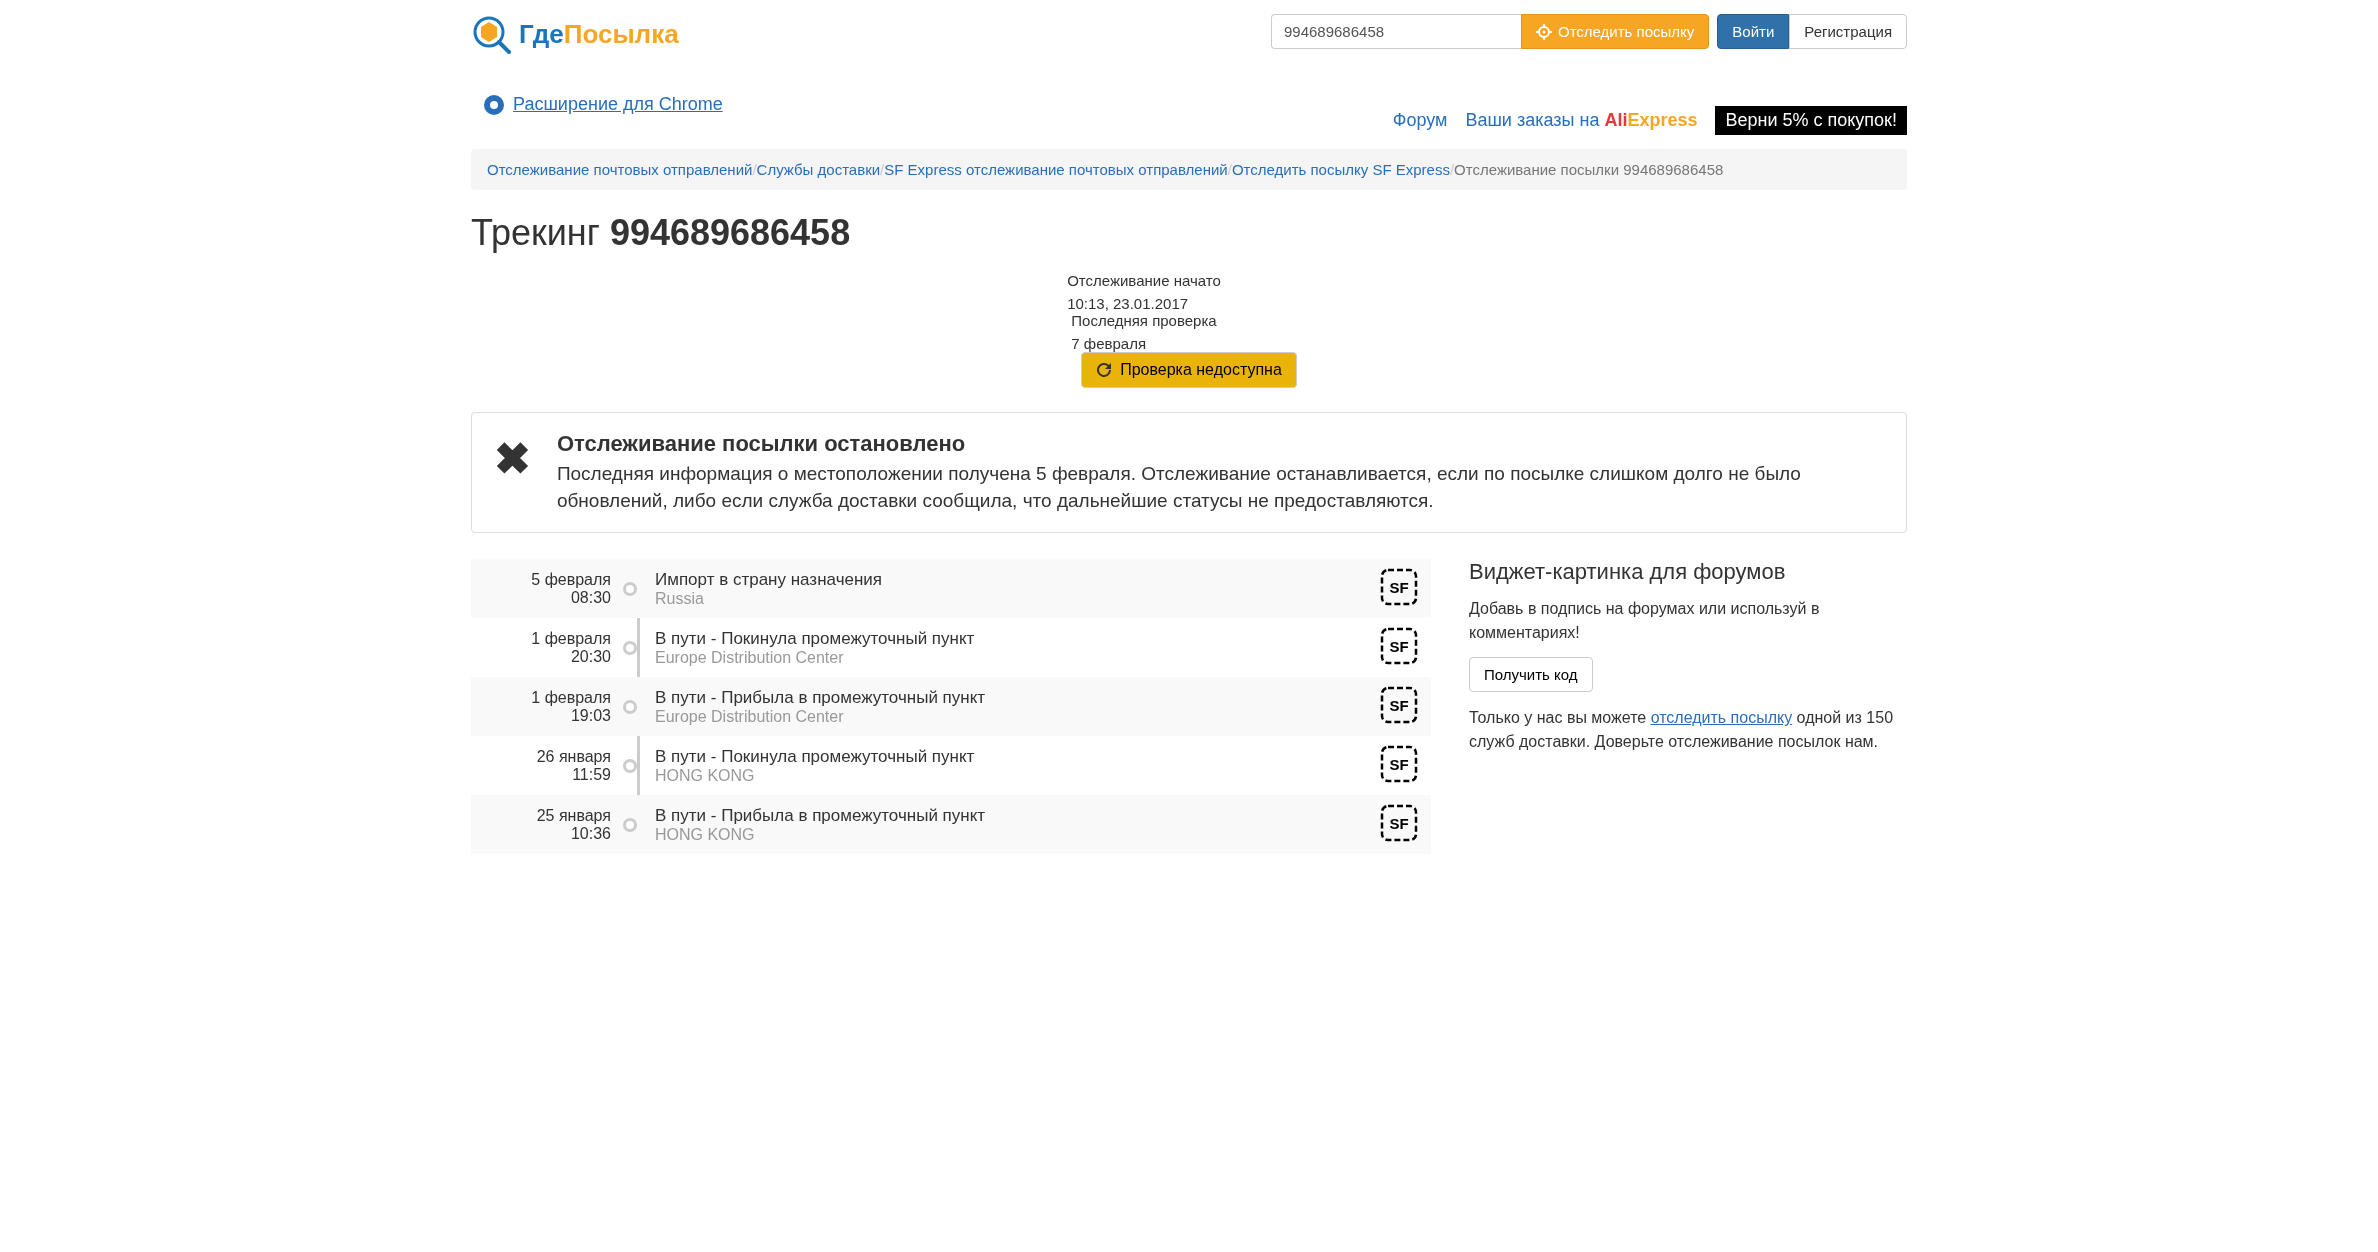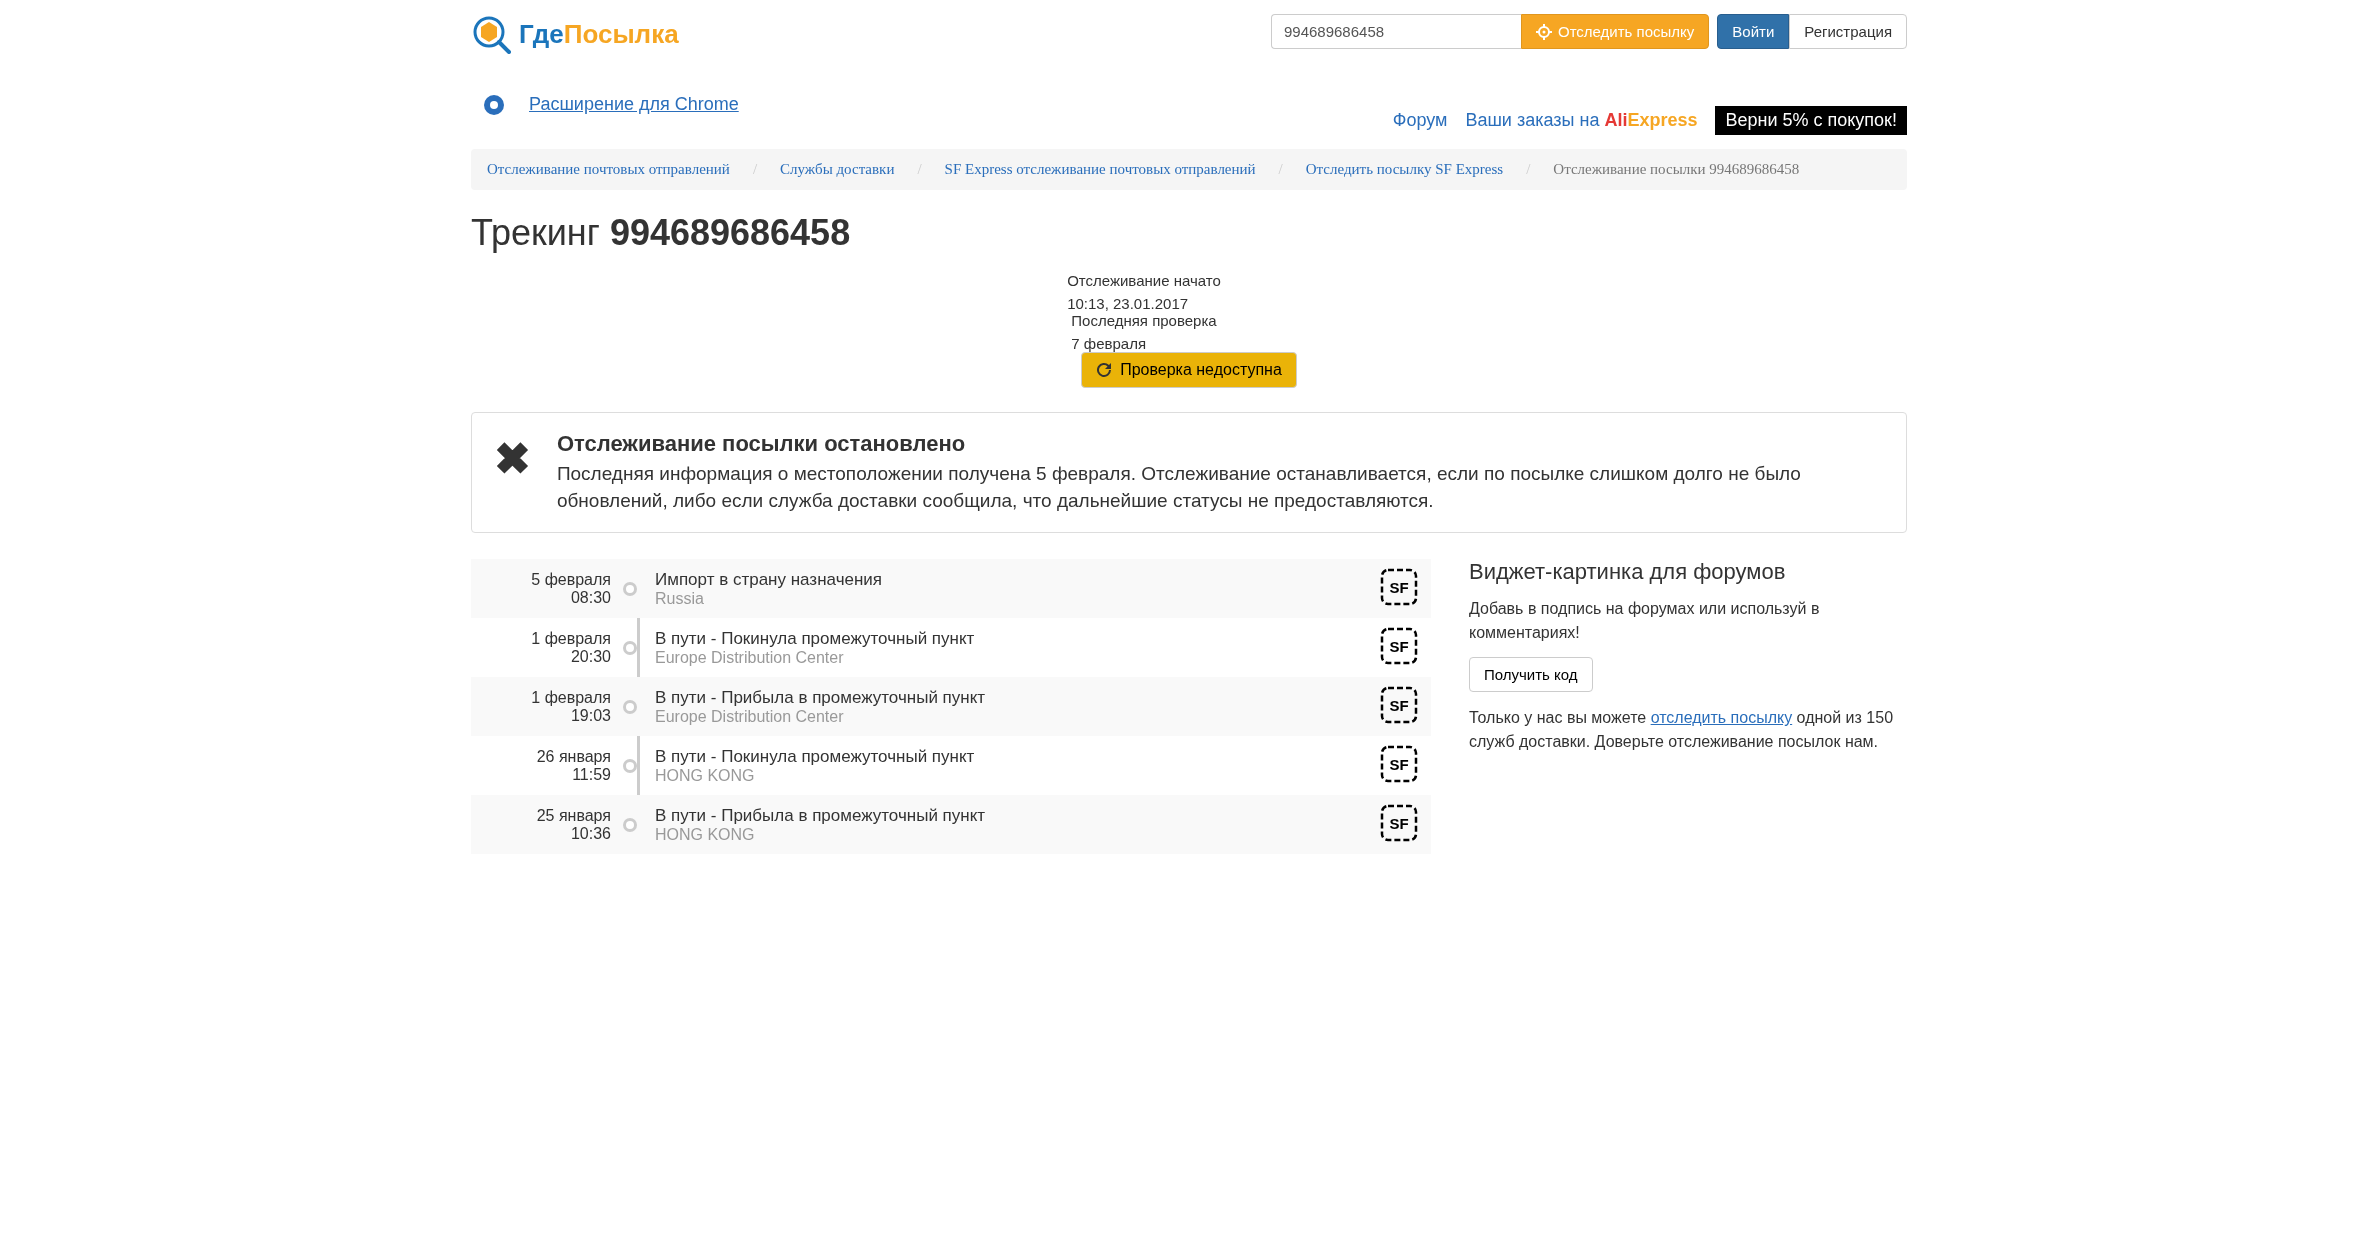--- a/index.html
+++ b/index.html
@@ -14,30 +14,30 @@
 .logo .p { color: #f6a623; }
 .search-group { display: flex; align-items: stretch; }
 .search-input { width: 250px; border: 1px solid #ccc; border-right: none; border-radius: 4px 0 0 4px; padding: 8px 12px; font-size: 15px; color: #555; }
 .btn { border: 1px solid #ccc; background: #eab308; padding: 8px 14px; font-size: 15px; cursor: pointer; }
 .btn-orange { background: #f6a623; color: #fff; border-color: #e0961e; border-radius: 0 4px 4px 0; display: flex; align-items: center; gap: 6px; }
 .btn-blue { background: #3071a9; color: #fff; border-color: #285e8e; border-radius: 4px 0 0 4px; }
 .btn-grey { border-radius: 0 4px 4px 0; background: #fff; color: #333; }
 
 
 .subbar { display: flex; align-items: center; justify-content: space-between; padding: 6px 0 14px 12px; }
-.ext { color: #2a6ebb; font-size: 18px; display: flex; align-items: center; gap: 24px; }
+.ext { color: #2a6ebb; font-size: 18px; display: flex; align-items: center; gap: 8px; }
 .subbar-right { display: flex; align-items: center; gap: 18px; font-size: 18px; margin-top: 32px; }
 .subbar-right a { color: #2a6ebb; text-decoration: none; }
 .ali { color: #333; }
 .ali .aliex1 { color: #e53935; font-weight: bold; }
 .ali .aliex2 { color: #f6a623; font-weight: bold; }
 .red-banner { background: #000000; color: #fff; padding: 4px 10px; font-size: 18px; }
 
 
-.breadcrumb { background: #f5f5f5; border-radius: 4px; padding: 12px 16px; display: flex; flex-wrap: wrap; gap: 23px; color: #777; font-size: 15px; font-family: Liberation Serif, serif; }
+.breadcrumb { background: #f5f5f5; border-radius: 4px; padding: 12px 16px; display: flex; flex-wrap: wrap; gap: 0; color: #777; font-size: 15px; }
 .breadcrumb a { color: #2a6ebb; text-decoration: none; }
 .breadcrumb .sep { color: #ccc; }
 
 
 h1 { font-size: 36px; font-weight: 400; color: #333; margin: 22px 0 18px; }
 h1 b { font-weight: 700; }
 
 .meta-row { display: flex; align-items: center; flex-direction: column; }
 .meta { margin-right: 90px; color: #333; font-size: 15px; }
 .meta .label { margin-bottom: 6px; }

